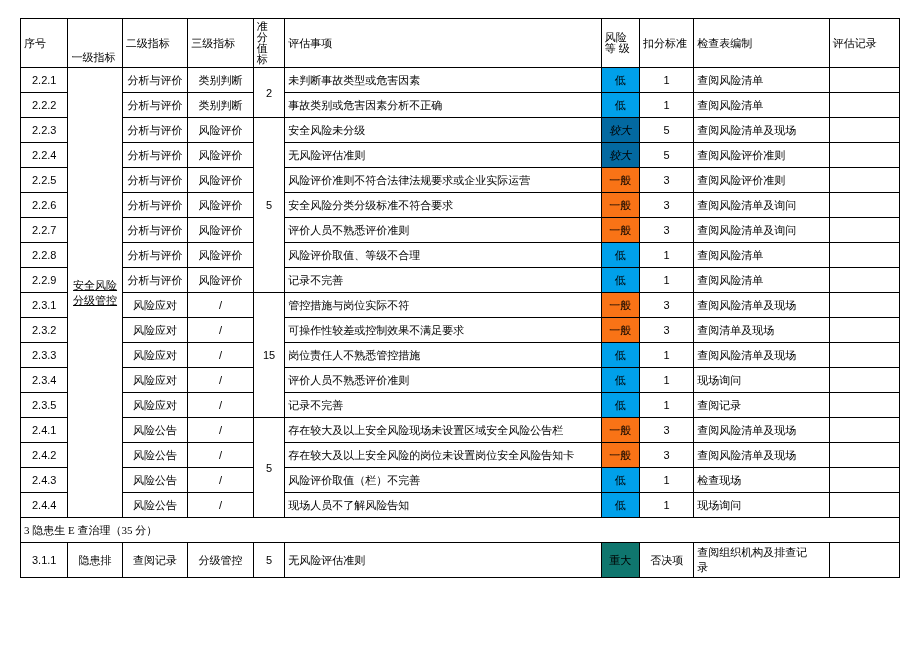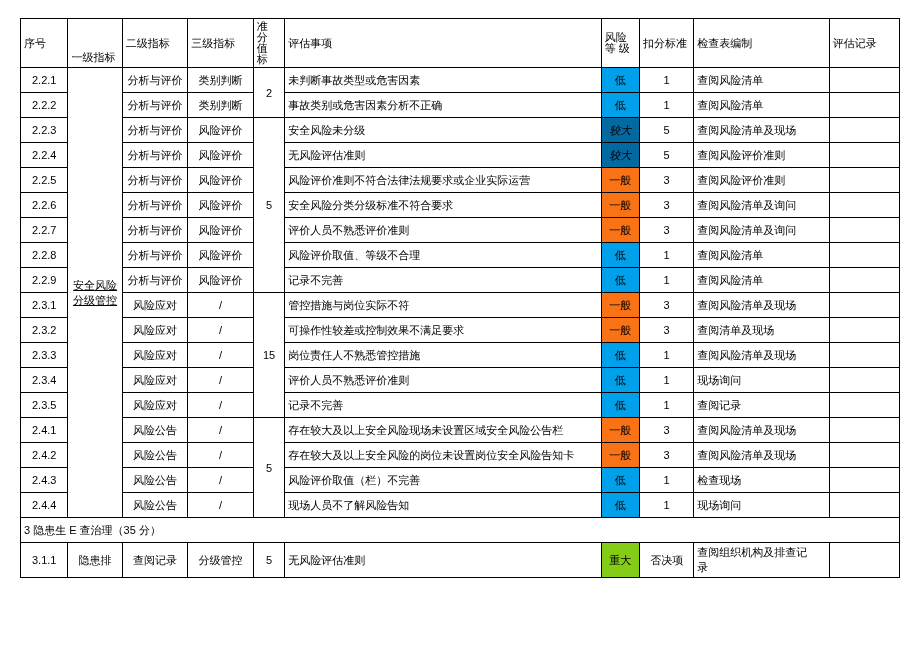--- a/index.html
+++ b/index.html
@@ -7,21 +7,21 @@
   table{border-collapse:collapse;width:100%;table-layout:fixed;}
   th,td{border:1px solid #000;padding:2px 3px;height:20px;vertical-align:middle;word-break:break-all;}
   th{font-weight:normal;text-align:left;}
   td{text-align:left;}
   td.c{text-align:center;}
   .section-row td{border-left:none;border-right:none;}
   
   .rk-low{background:#00a0ea;}
   .rk-gen{background:#f97316;}
   .rk-maj{background:#0369a1;font-style:italic;}
-  .rk-crit{background:#84cc16;margin-left:24px;}
+  .rk-crit{background:#0f766e;margin-left:24px;}
 </style>
 </head>
 <body>
 <div class="page">
 
 <table>
   <colgroup>
     <col style="width:42px">
         <col style="width:48px">
         <col style="width:58px">
@@ -232,21 +232,21 @@
           <td class="c">2.4.4</td>
           <td class="c">风险公告</td>
           <td class="c">/</td>
           <td>现场人员不了解风险告知</td>
           <td class="c rk-low">低</td>
           <td class="c">1</td>
           <td>现场询问</td>
           <td></td>
         </tr>
         <tr class="section-row">
-          <td colspan="10" style="border-left:1px solid #000;border-right:1px solid #000;">3 隐患生 E 查治理（35 分）</td>
+          <td colspan="10" style="border-left:1px solid #000;border-right:1px solid #000;font-family:Liberation Serif, serif;">3 隐患生 E 查治理（35 分）</td>
         </tr>
         <tr>
           <td class="c">3.1.1</td>
           <td class="c">隐患排</td>
           <td class="c">查阅记录</td>
           <td class="c">分级管控</td>
           <td class="c">5</td>
           <td>无风险评估准则</td>
           <td class="c rk-crit">重大</td>
           <td class="c">否决项</td>

